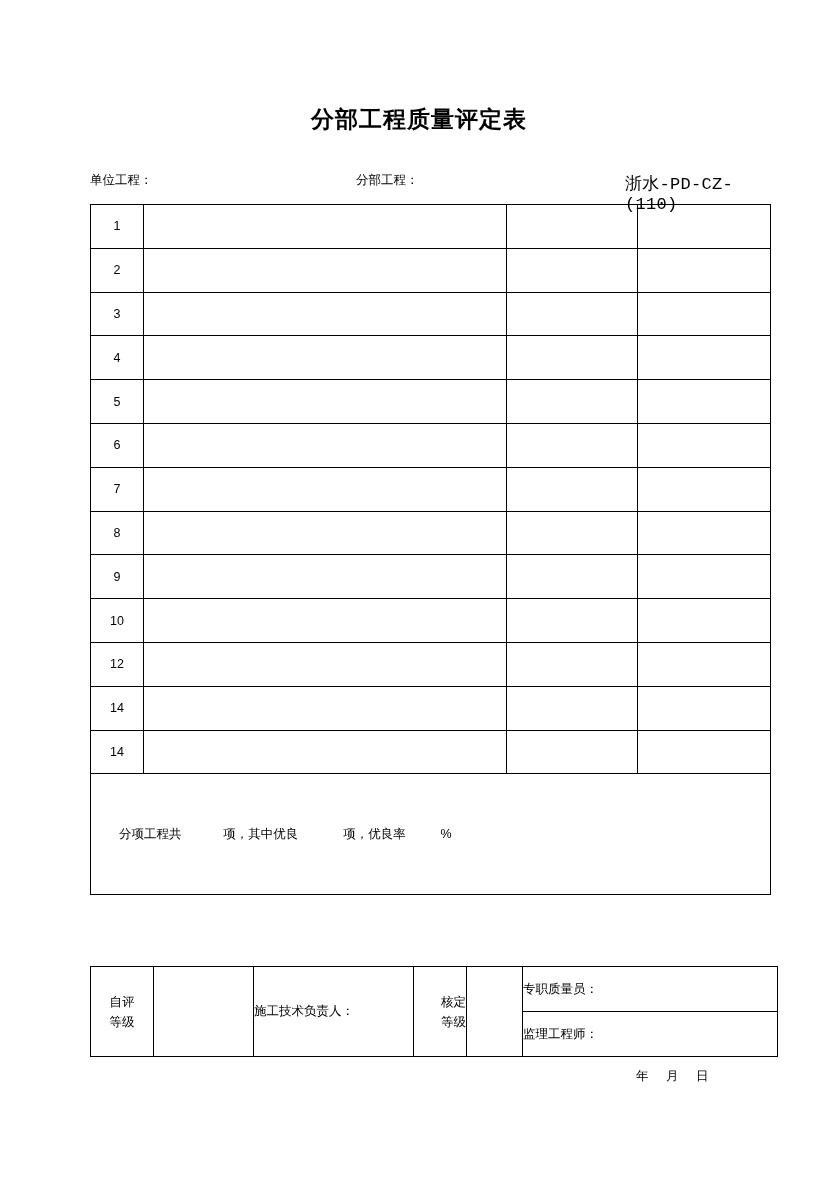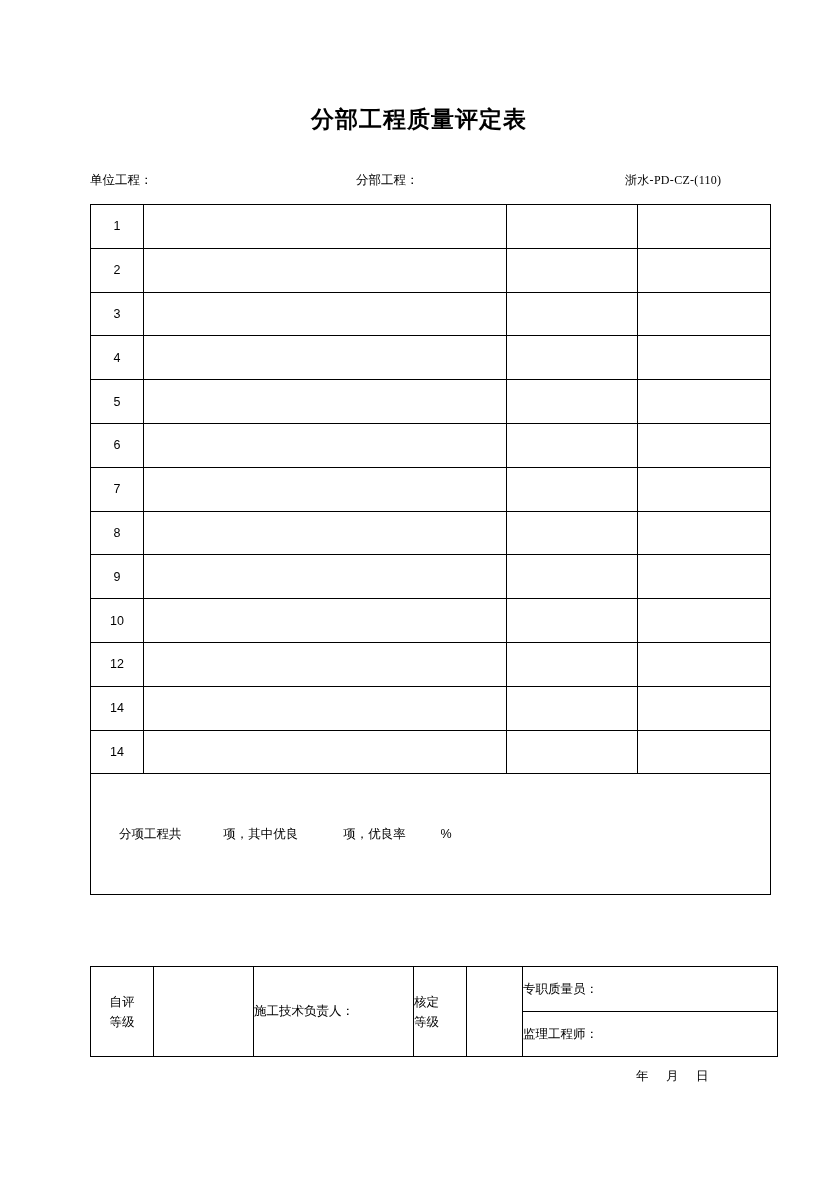--- a/index.html
+++ b/index.html
@@ -47,22 +47,22 @@
   }
   .meta-part {
     position: absolute;
     left: 266px;
     top: 0;
   }
   .meta-code {
     position: absolute;
     left: 535px;
     top: 0;
-    font-family: Liberation Serif, serif;
-    font-size: 12px;
+    font-family: Liberation Mono, monospace;
+    font-size: 17px;
     letter-spacing: 0.3px;
   }
 
   table.main {
     position: absolute;
     left: 90px;
     top: 204px;
     border-collapse: collapse;
     table-layout: fixed;
     width: 680px;
@@ -119,21 +119,21 @@
   }
   .footer-tbl td {
     border: 1px solid #000000;
     font-size: 12.5px;
     padding: 0;
     vertical-align: middle;
   }
   .f-selfgrade { width: 63px; text-align: center; line-height: 20px; }
   .f-blank1 { width: 100px; }
   .f-resp { width: 160px; padding-left: 9px; vertical-align: top; padding-top: 10px;}
-  .f-check { width: 53px; text-align: left; line-height: 20px; }
+  .f-check { width: 53px; text-align: right; line-height: 20px; }
   .f-blank2 { width: 56px; }
   .f-right { width: 255px; padding-left: 9px; }
 
   .date-line {
     position: absolute;
     left: 636px;
     top: 1068px;
     font-size: 12.5px;
     letter-spacing: 0px;
   }

